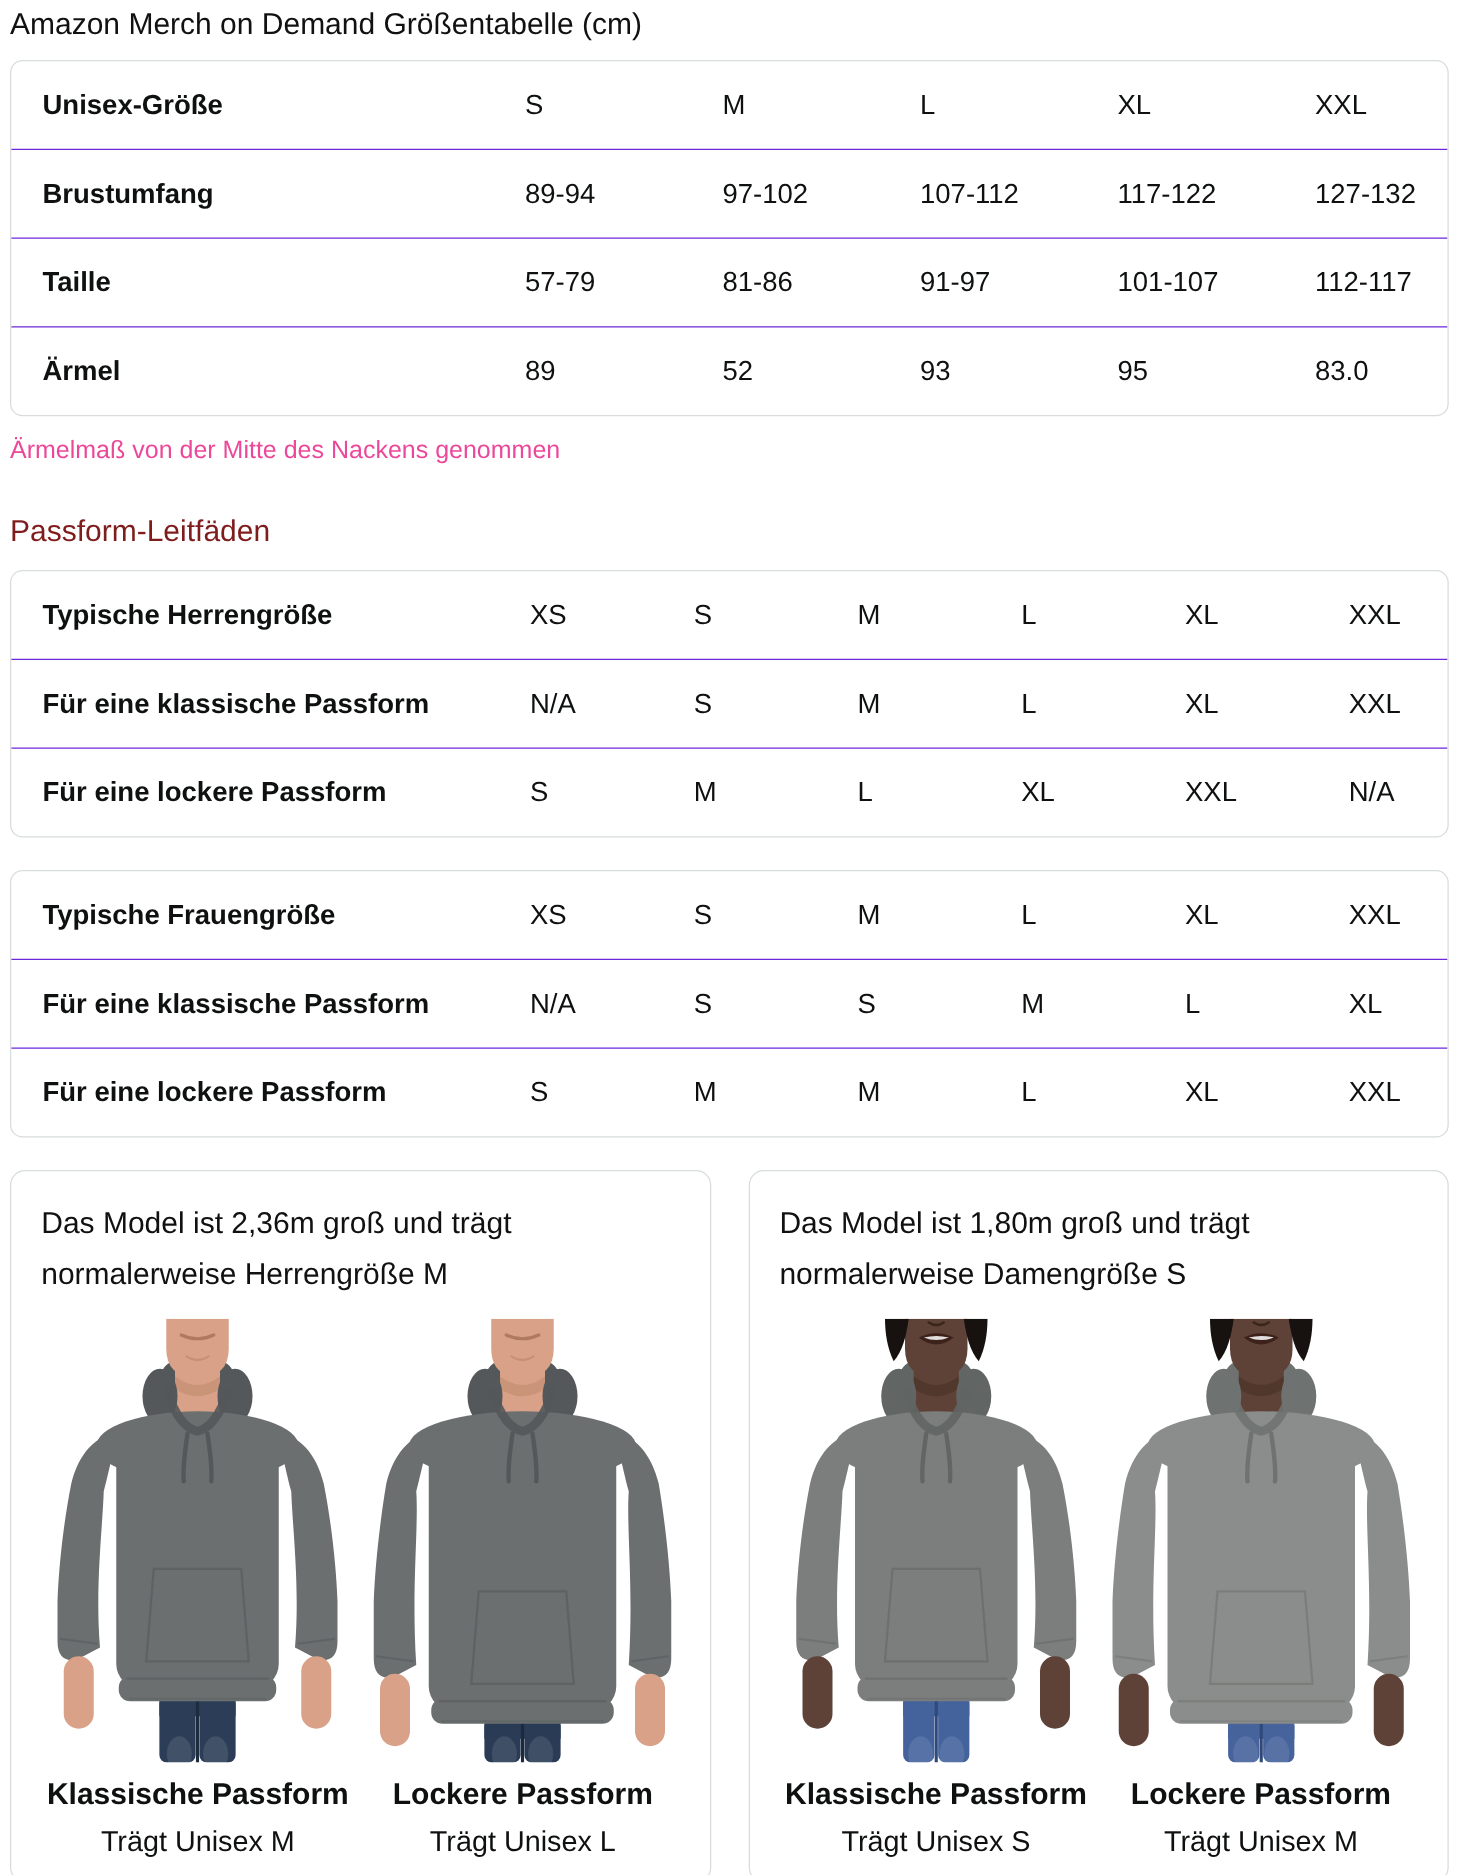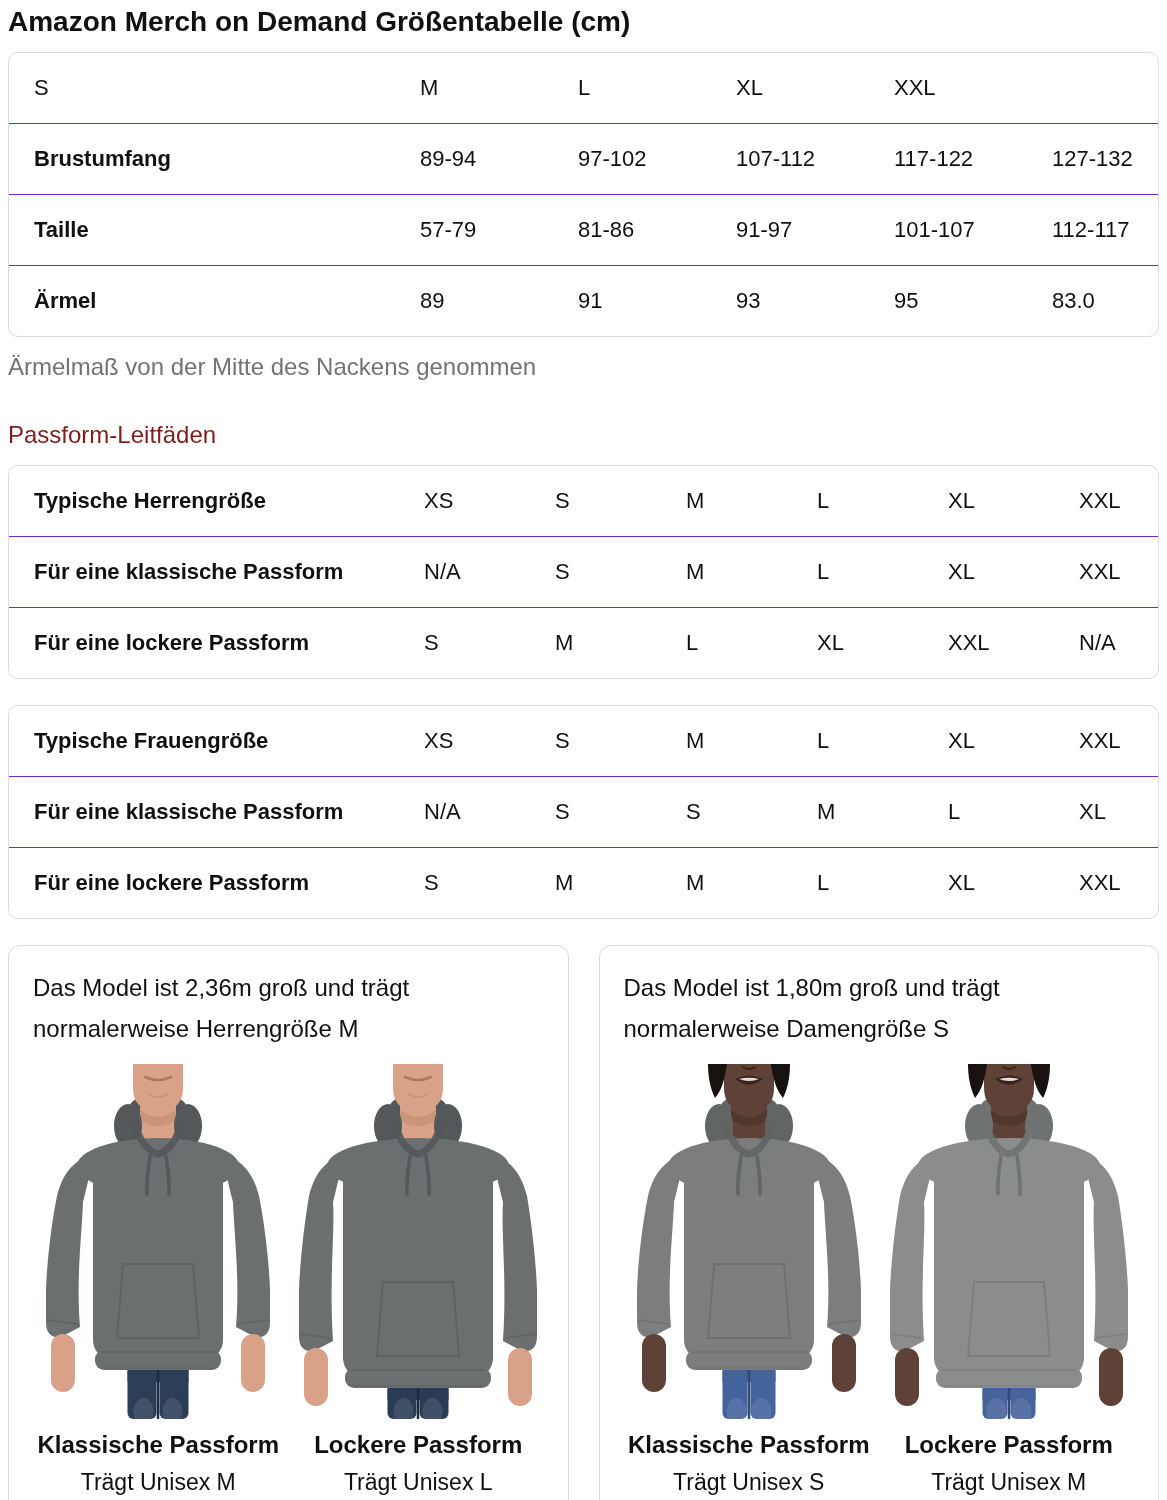--- a/index.html
+++ b/index.html
@@ -3,35 +3,35 @@
 <meta charset="utf-8">
 <style>
   html,body{margin:0;padding:0;background:#fff;}
   body{
     width:1167px;
     font-family:"Liberation Sans","DejaVu Sans",sans-serif;
     color:#0f1111;
     -webkit-font-smoothing:antialiased;
   }
   .page{padding:4px 8px 10px 8px;}
-  .page-title{font-size:28px;font-weight:700;margin:2px 0 0 0;color:#111;}
+  .page-title{font-size:24px;font-weight:400;margin:2px 0 0 0;color:#111;}
   .card{
     border:1px solid #d8dcdc;
     border-radius:10px;
     background:#fff;
     overflow:hidden;
   }
   .tbl{margin-top:14px;}
   .trow{display:grid;align-items:center;height:70px;padding-left:25px;}
   .trow + .trow{border-top:1px solid #6d28d9;}
   .t1 .trow{grid-template-columns:386px repeat(4,158px) 1fr;}
   .t2 .trow{grid-template-columns:390px repeat(5,131px) 1fr;}
   .row-label{font-weight:700;font-size:22px;}
   .cell{font-size:22px;font-weight:400;}
-  .footnote{font-size:24px;margin:16px 0 0 0;color:#737373;}
+  .footnote{font-size:20px;margin:16px 0 0 0;color:#ec4899;}
   .section-heading{font-size:24px;font-weight:400;margin:40px 0 0 0;color:#7f1d1d;}
   .tbl2{margin-top:16px;}
   .tbl3{margin-top:26px;}
   .cards-row{display:flex;gap:30px;margin-top:26px;align-items:stretch;}
   .model-card{
     flex:1 1 0;
     border:1px solid #d8dcdc;
     border-radius:12px;
     padding:22px 24px 18px 24px;
     background:#fff;
@@ -47,20 +47,21 @@
 </style>
 </head>
 <body>
 
 <div class="page">
 
   <h1 class="page-title">Amazon Merch on Demand Größentabelle (cm)</h1>
 
   <div class="card tbl t1">
     <div class="trow">
+      <div class="row-label">Unisex-Größe</div>
       <div class="cell">S</div>
       <div class="cell">M</div>
       <div class="cell">L</div>
       <div class="cell">XL</div>
       <div class="cell">XXL</div>
     </div>
     <div class="trow">
       <div class="row-label">Brustumfang</div>
       <div class="cell">89-94</div>
       <div class="cell">97-102</div>
@@ -72,21 +73,21 @@
       <div class="row-label">Taille</div>
       <div class="cell">57-79</div>
       <div class="cell">81-86</div>
       <div class="cell">91-97</div>
       <div class="cell">101-107</div>
       <div class="cell">112-117</div>
     </div>
     <div class="trow">
       <div class="row-label">Ärmel</div>
       <div class="cell">89</div>
-      <div class="cell">91</div>
+      <div class="cell">52</div>
       <div class="cell">93</div>
       <div class="cell">95</div>
       <div class="cell">83.0</div>
     </div>
   </div>
 
   <p class="footnote">Ärmelmaß von der Mitte des Nackens genommen</p>
 
   <h2 class="section-heading">Passform-Leitfäden</h2>
 

